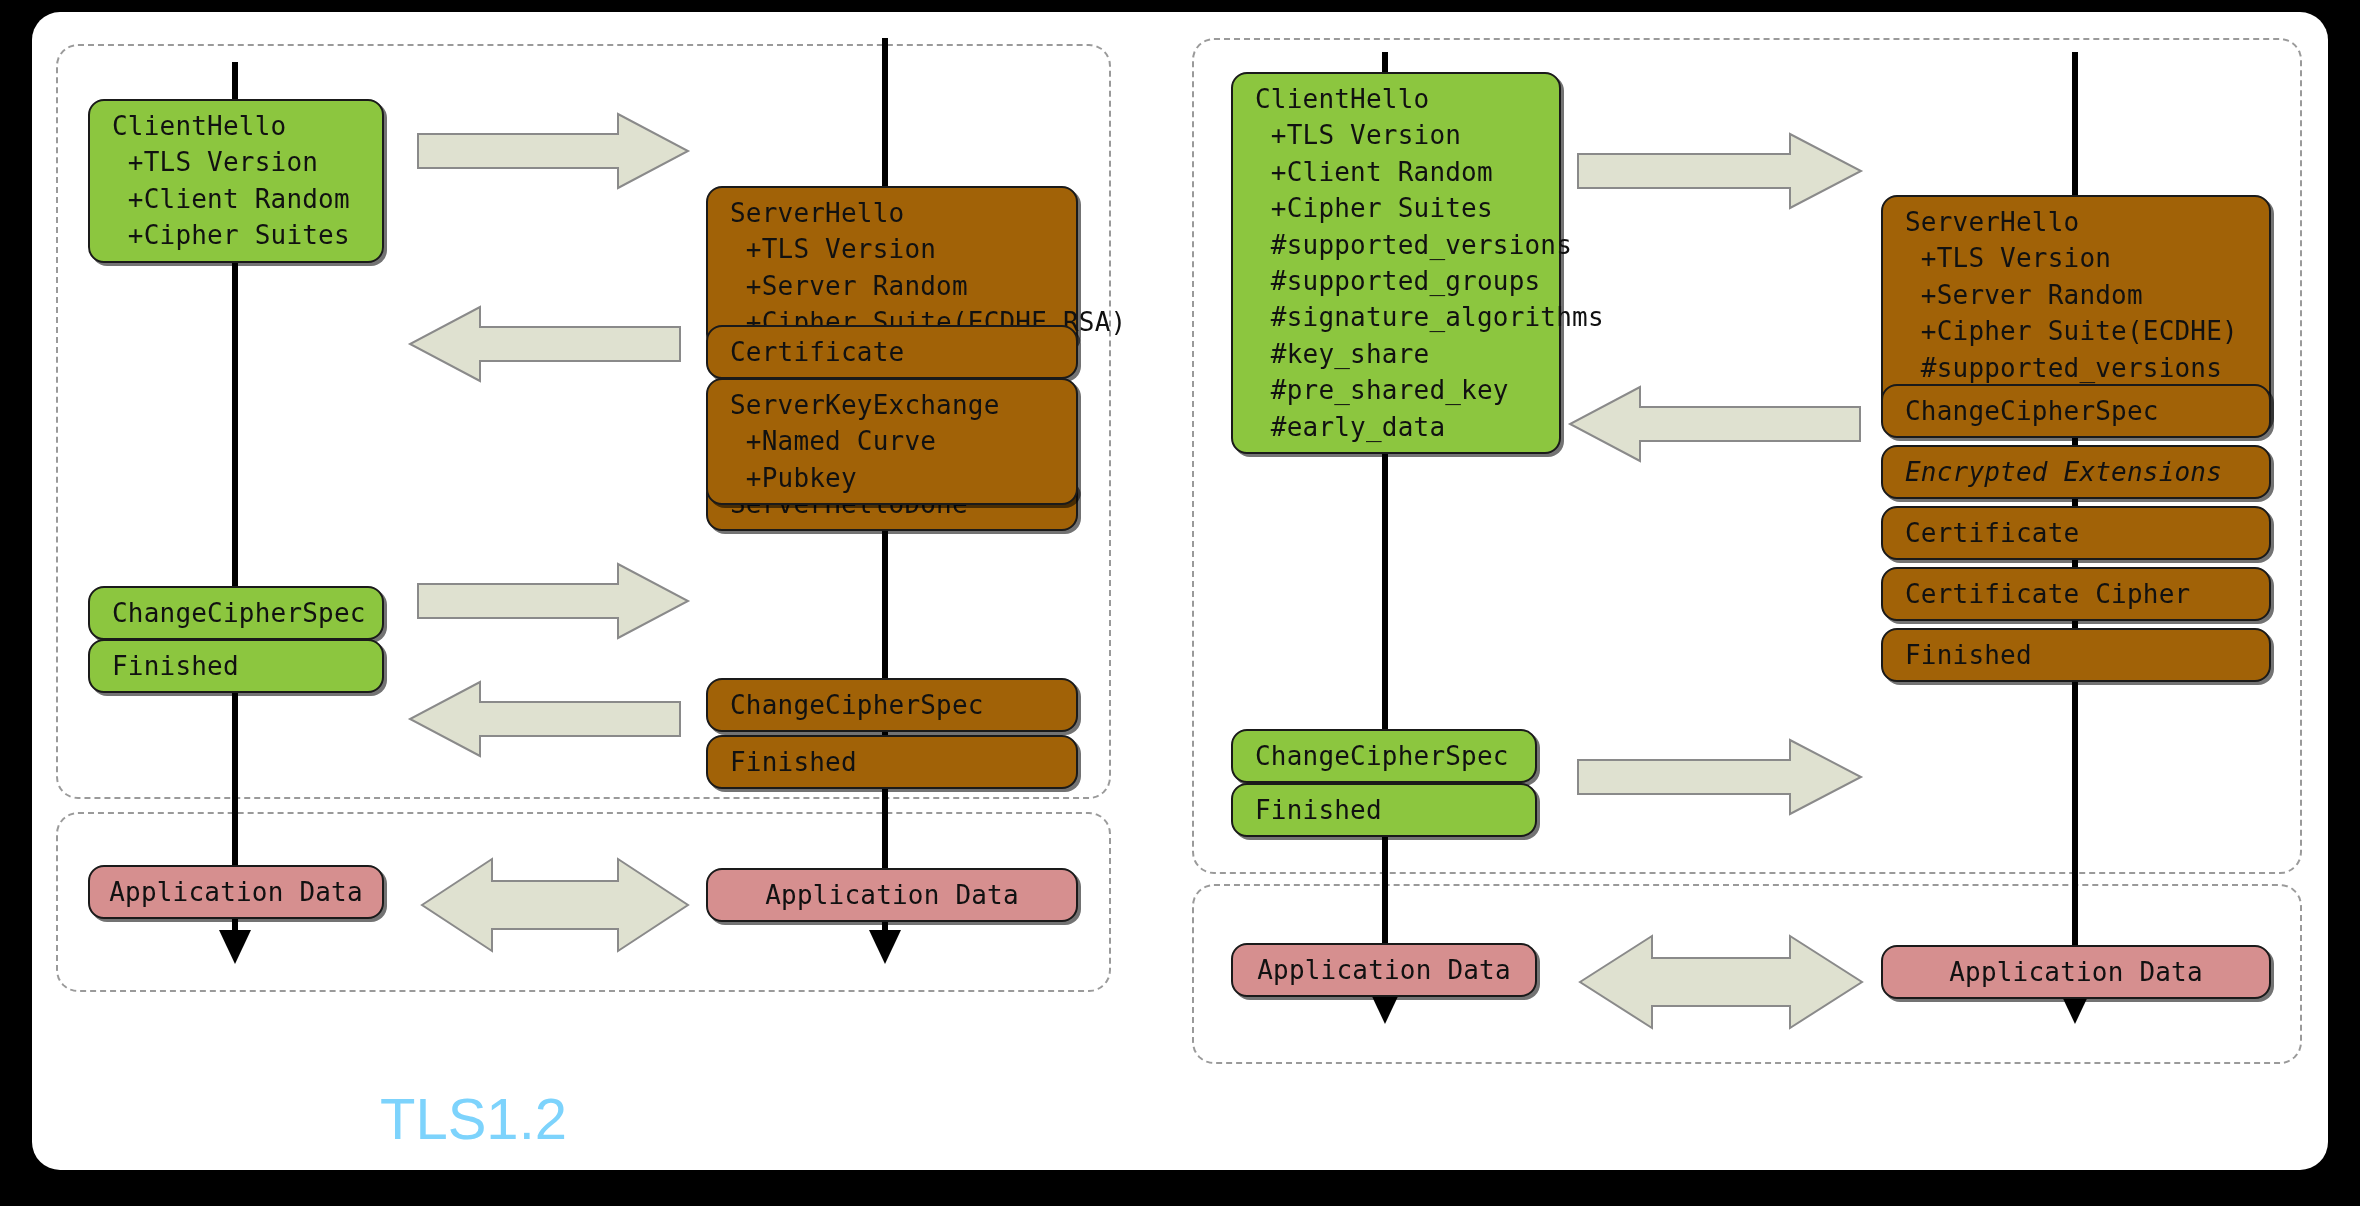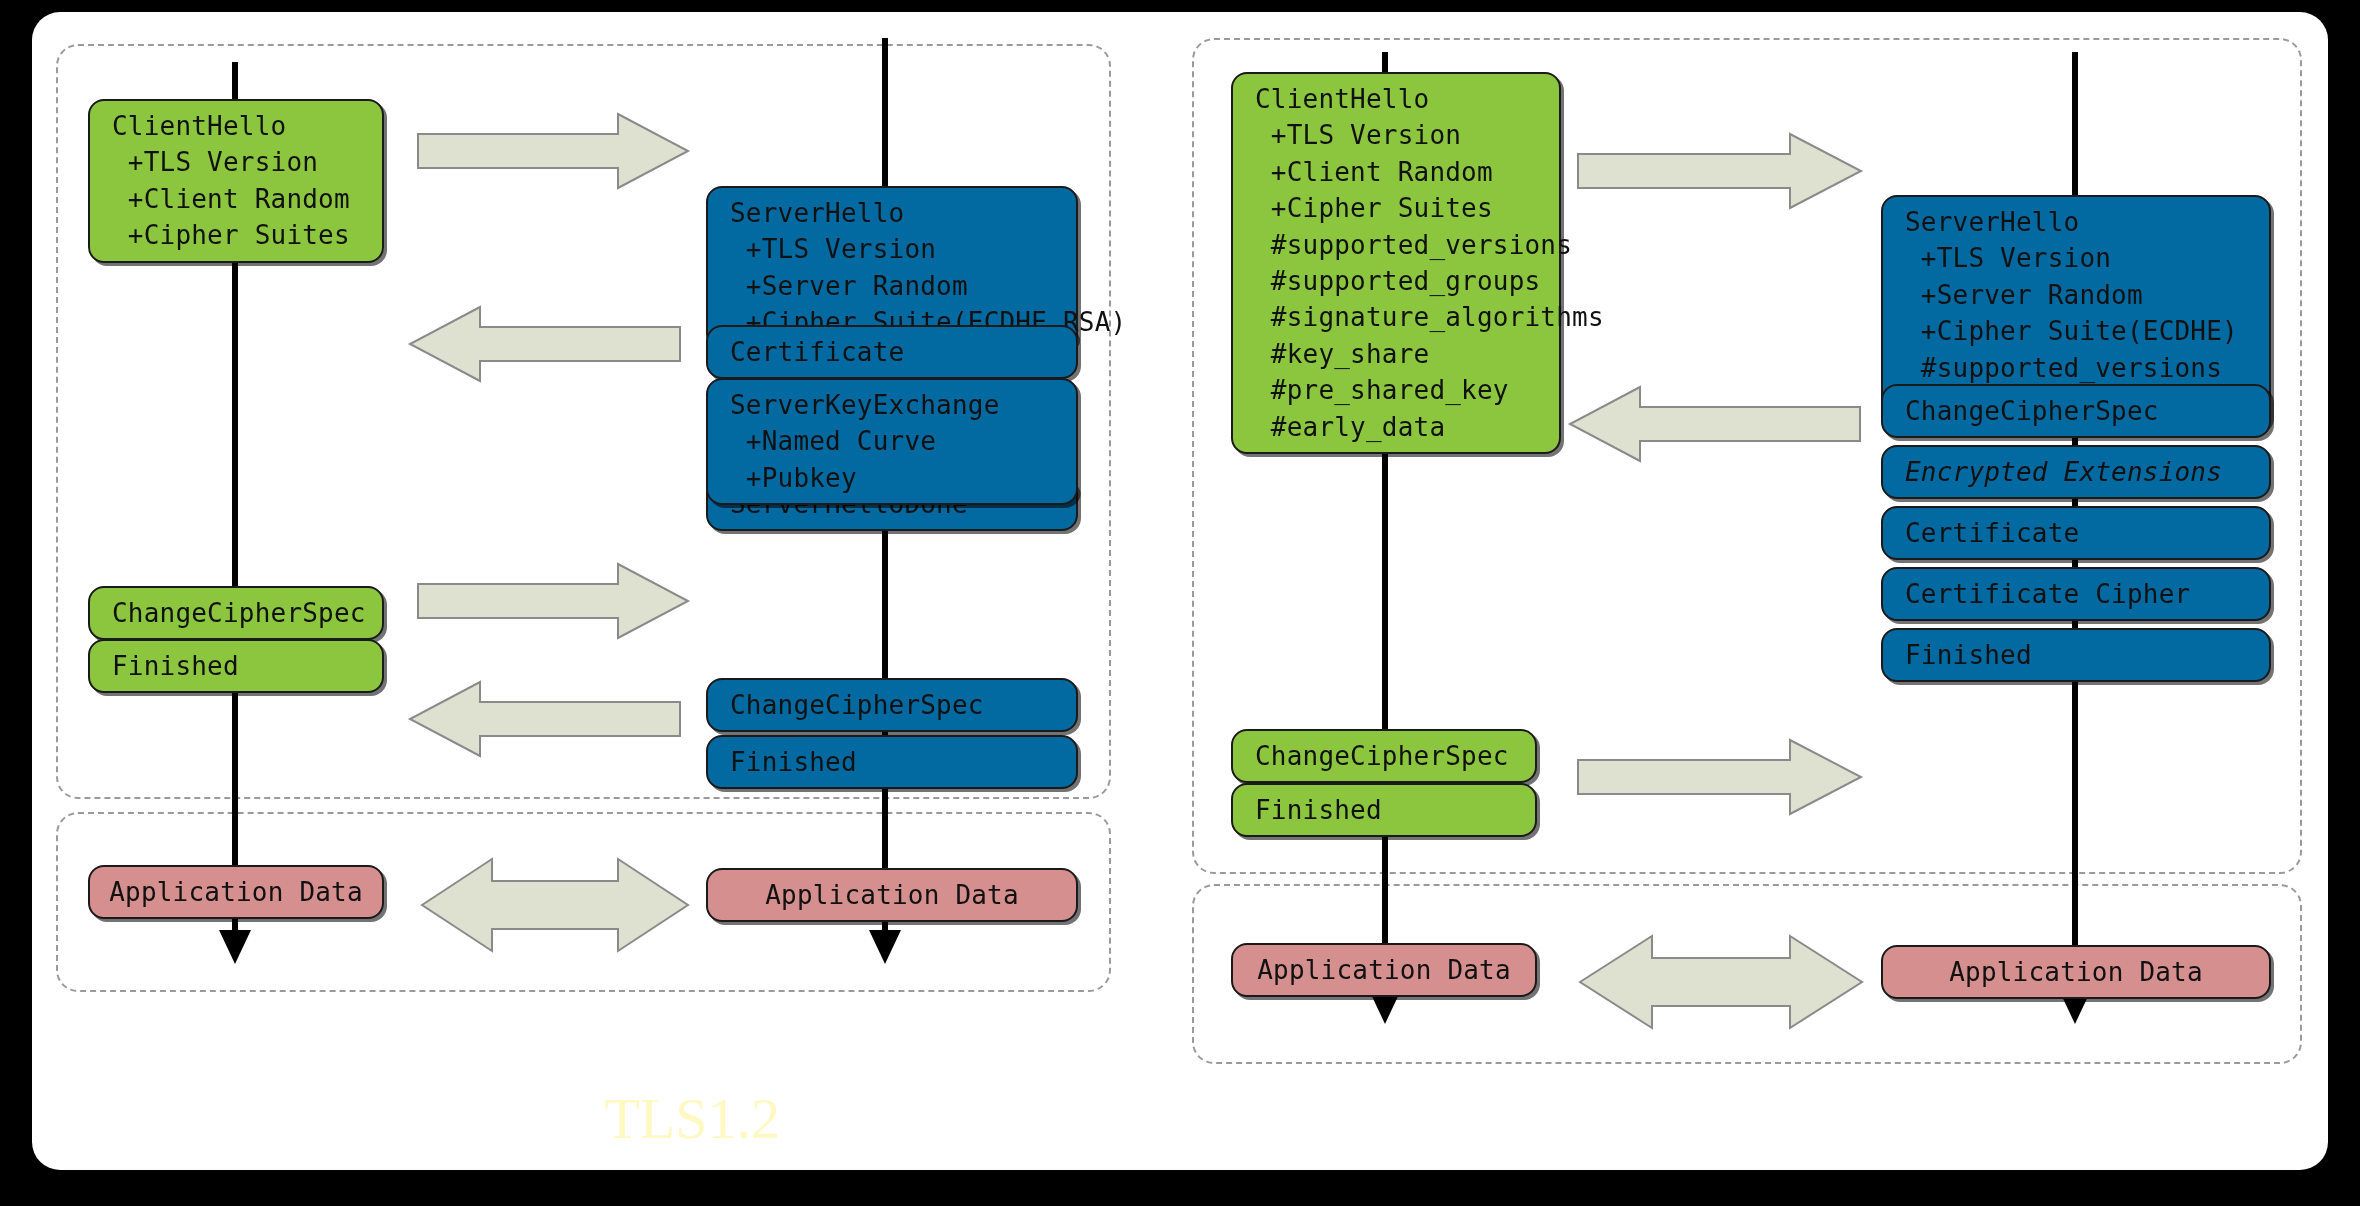--- a/index.html
+++ b/index.html
@@ -55,34 +55,34 @@
     border-radius: 16px;
     box-shadow: 3px 3px 0 rgba(0,0,0,0.55);
     padding: 7px 0 7px 22px;
     color: #111111;
     font-size: 26px;
     line-height: 1.40;
     white-space: pre;
     letter-spacing: 0.2px;
   }
   .msgbox.green  { background: #8CC63F; }
-  .msgbox.yellow { background: #0369a1; }
+  .msgbox.yellow { background: #a16207; }
   .msgbox.pink   { background: #D68F8F; }
 
   
   .blockarrow { position: absolute; }
   .blockarrow svg { display: block; overflow: visible; }
 
   
   .caption {
     position: absolute;
-    font-family: Liberation Serif, serif;
+    font-family: Liberation Sans, sans-serif;
     font-size: 58px;
-    color: #fef9c3;
-    text-align: right;
+    color: #7dd3fc;
+    text-align: left;
     letter-spacing: 0px;
   }
 </style>
 </head>
 <body>
 
 <div id="stage">
   <div class="panel"></div>
 
   <div class="dashed" style="left:56px; top:44px; width:1055px; height:755px;"></div>

